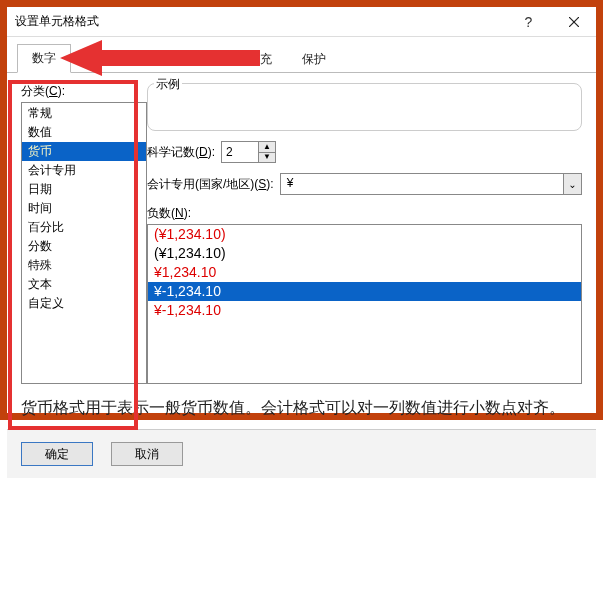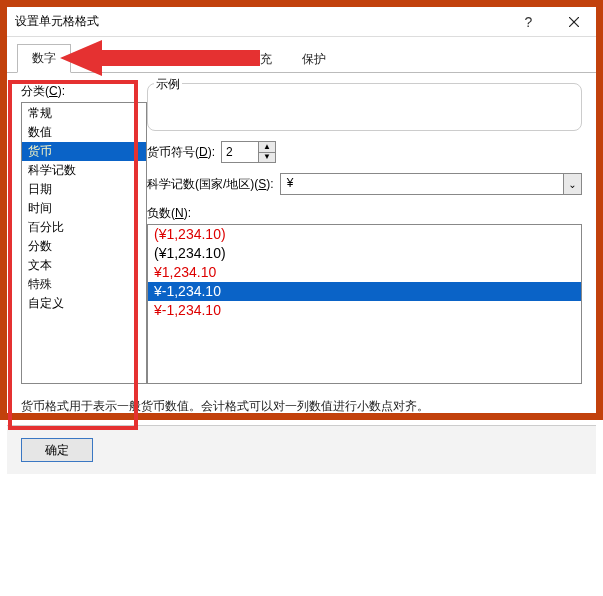--- a/index.html
+++ b/index.html
@@ -193,21 +193,21 @@
   }
   .neglist .nitem {
     padding: 1px 6px;
     font-size: 14px;
     line-height: 17px;
   }
   .neglist .nitem.red { color: #d00; }
   .neglist .nitem.selected { background: #0a63c7; color: #fff; }
   .desc {
     margin-top: 14px;
-    font-size: 12px;
+    font-size: 16px;
     color: #222;
   }
   .footer {
     border-top: 1px solid #ccc;
     padding: 12px 14px;
     display: flex;
     justify-content: flex-start;
     gap: 18px;
     background: #f3f3f3;
   }
@@ -262,53 +262,53 @@
 
       <div class="left-col">
         <div class="section-label">
           <span>分类(</span><u>C</u><span>):</span>
         </div>
         <div class="catlist-wrap">
           <div class="catlist">
             <div class="item"><span>常规</span></div>
             <div class="item"><span>数值</span></div>
             <div class="item selected"><span>货币</span></div>
-            <div class="item"><span>科学记数</span></div>
+            <div class="item"><span>会计专用</span></div>
             <div class="item"><span>日期</span></div>
             <div class="item"><span>时间</span></div>
             <div class="item"><span>百分比</span></div>
             <div class="item"><span>分数</span></div>
+            <div class="item"><span>特殊</span></div>
             <div class="item"><span>文本</span></div>
-            <div class="item"><span>特殊</span></div>
             <div class="item"><span>自定义</span></div>
           </div>
         </div>
       </div>
 
       <div class="right-col">
         <div class="sample-box">
           <span class="legend">示例</span>
         </div>
 
         <div class="row">
           <span>
-            <span>货币符号(</span><u>D</u><span>):</span>
+            <span>科学记数(</span><u>D</u><span>):</span>
           </span>
           <span class="spin">
             <input type="text" value="2" style="">
             <span class="spinbtns">
               <span class="sb">▲</span>
               <span class="sb">▼</span>
             </span>
           </span>
         </div>
 
         <div class="row">
           <span>
-            <span>科学记数(国家/地区)(</span><u>S</u><span>):</span>
+            <span>会计专用(国家/地区)(</span><u>S</u><span>):</span>
           </span>
           <span class="select">
             <span class="val">¥</span>
             <span class="dd">⌄</span>
           </span>
         </div>
 
         <div class="section-label">
           <span>负数(</span><u>N</u><span>):</span>
         </div>
@@ -324,15 +324,18 @@
 
     <div class="desc">货币格式用于表示一般货币数值。会计格式可以对一列数值进行小数点对齐。</div>
   </div>
 
   <div class="red-highlight"></div>
 
   <div class="footer">
     <div class="btn primary">
         <span>确定</span>
       </div>
+    <div class="btn">
+        <span>取消</span>
+      </div>
   </div>
 
 </div>
 
 </body></html>

